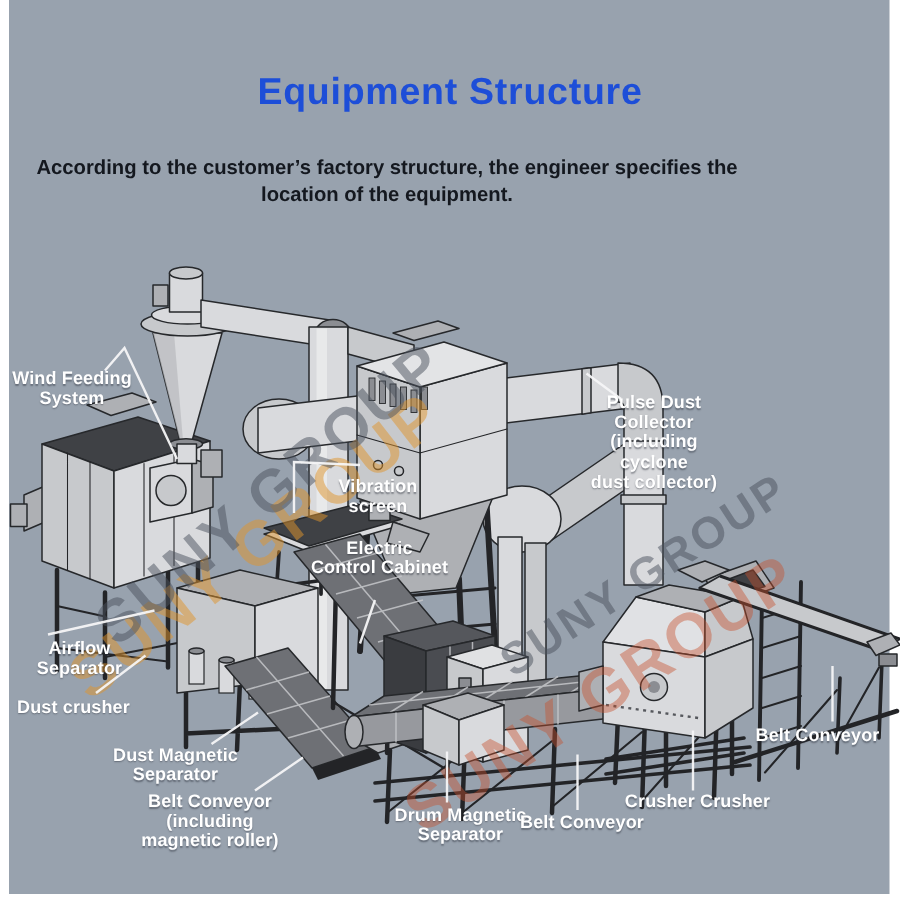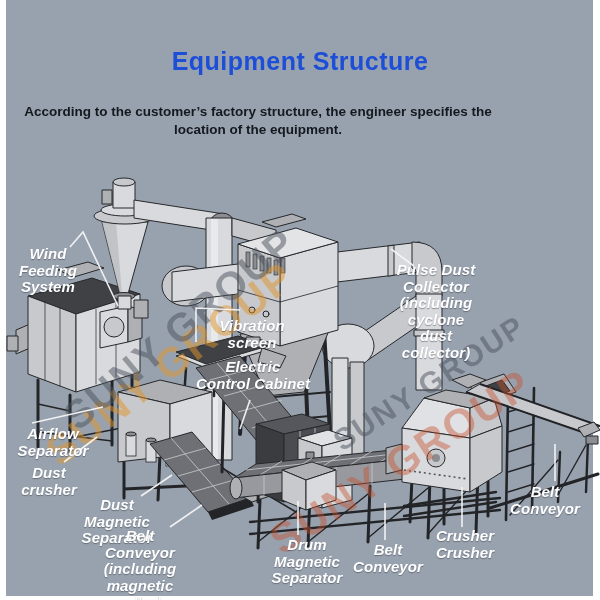--- a/index.html
+++ b/index.html
@@ -4,21 +4,21 @@
 <style>
   html,body{margin:0;padding:0;width:600px;height:600px;overflow:hidden;background:#ffffff;
             font-family:"Liberation Sans",sans-serif;}
   #stage{position:absolute;left:0;top:0;width:600px;height:600px;}
   #canvas{position:absolute;left:6px;top:0;width:587px;height:596px;background:#98a2ae;}
   #title{position:absolute;left:0;top:47px;width:600px;text-align:center;
          font-size:25px;font-weight:700;color:#1d4ed8;letter-spacing:.5px;}
   #subtitle{position:absolute;left:0;top:103px;width:516px;text-align:center;
             font-size:13.5px;font-weight:700;color:#14181f;line-height:1.3;white-space:pre-line;}
   svg{position:absolute;left:0;top:0;}
-  .lbl{position:absolute;color:#ffffff;font-size:15px;font-weight:700;font-style:italic;
+  .lbl{position:absolute;color:#ffffff;font-size:12px;font-weight:700;
        text-align:center;line-height:1.1;white-space:pre-line;letter-spacing:.1px;
        text-shadow:0 1px 1px rgba(40,45,55,.45);}
   .m{stroke:#26282b;stroke-width:1;stroke-linejoin:round;}
   .frame{stroke:#232427;fill:none;stroke-linecap:round;}
   .seam{stroke:#c6c7ca;stroke-width:1;fill:none;opacity:.85;}
   .lead{stroke:#f5f6f7;stroke-width:1.6;fill:none;opacity:.95;}
   .wm{font-weight:800;letter-spacing:2px;}
 </style>
 </head>
 <body>

